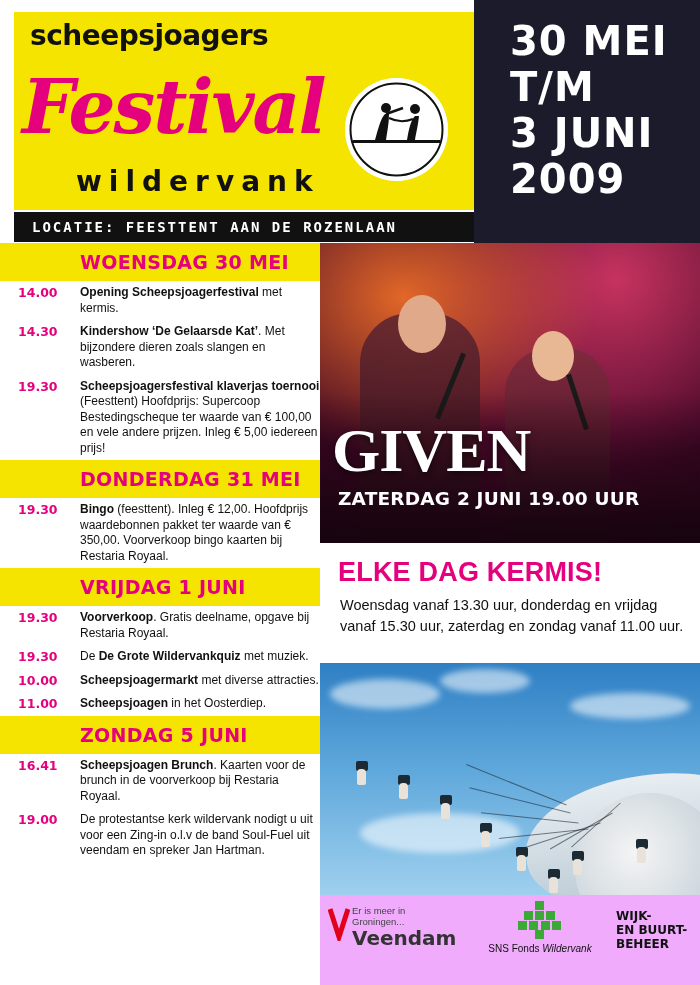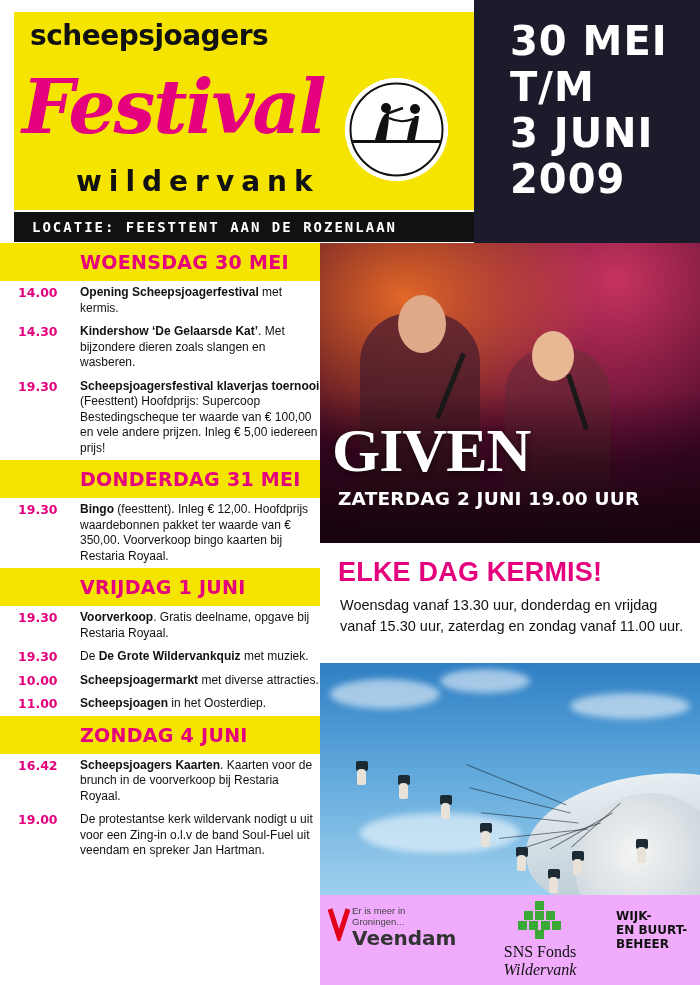--- a/index.html
+++ b/index.html
@@ -347,22 +347,22 @@
   }
   .sp-veendam .vmark {
     position: absolute; left: 0; top: 2px; width: 22px; height: 34px;
   }
   .sp-sns {
     position: absolute; left: 150px; top: 6px; width: 140px; text-align: center;
   }
   .sns-grid { width: 44px; height: 38px; margin: 0 auto 4px auto; position: relative; }
   .sns-cell { position: absolute; width: 9px; height: 9px; background: #3aa935; }
   .sp-sns .sns-text {
-    font-family: Liberation Serif, serif;
-    font-size: 16px; color: #111111;
+    font-family: Liberation Sans, sans-serif;
+    font-size: 10px; color: #111111;
   }
   .sp-sns .sns-text i { font-style: italic; }
   .sp-wijk {
     position: absolute; left: 296px; top: 14px; width: 84px;
     font-family: "DejaVu Sans", sans-serif;
     font-weight: bold; font-size: 12px; color: #111111; line-height: 14px;
   }
 </style>
 </head>
 <body>
@@ -452,26 +452,26 @@
         <div class="time">10.00</div>
         <div class="desc"><b>Scheepsjoagermarkt</b><span> met diverse attracties.</span></div>
       </div>
       <div class="row">
         <div class="time">11.00</div>
         <div class="desc"><b>Scheepsjoagen</b><span> in het Oosterdiep.</span></div>
       </div>
     </div>
 
     <div class="day-band">
-      <div class="day-title">ZONDAG 4 JUNI</div>
+      <div class="day-title">ZONDAG 5 JUNI</div>
     </div>
     <div class="rows">
       <div class="row">
-        <div class="time">16.42</div>
-        <div class="desc"><b>Scheepsjoagers Kaarten</b><span>. Kaarten voor de brunch in de voorverkoop bij Restaria Royaal.</span></div>
+        <div class="time">16.41</div>
+        <div class="desc"><b>Scheepsjoagen Brunch</b><span>. Kaarten voor de brunch in de voorverkoop bij Restaria Royaal.</span></div>
       </div>
       <div class="row">
         <div class="time">19.00</div>
         <div class="desc"><span>De protestantse kerk wildervank nodigt u uit voor een Zing-in o.l.v de band Soul-Fuel uit veendam en spreker Jan Hartman.</span></div>
       </div>
     </div>
 
   </div>
 
   <div class="photo-band">

